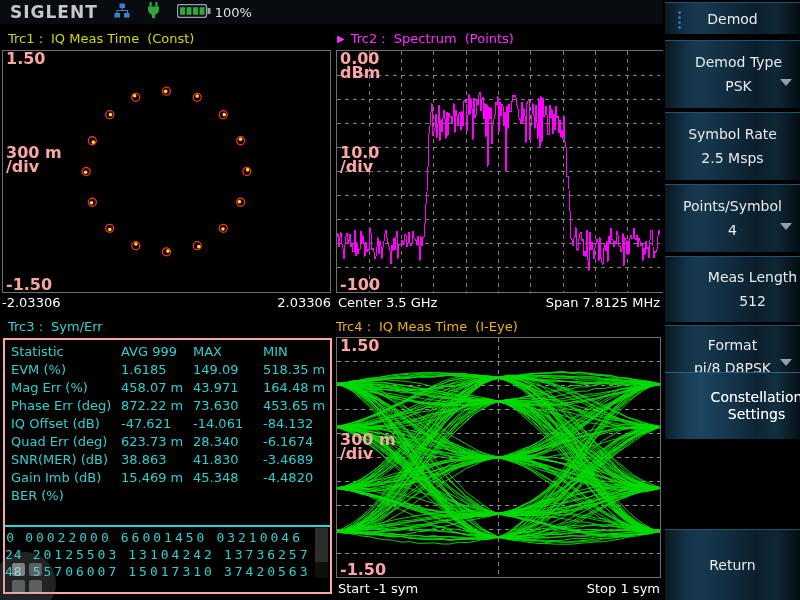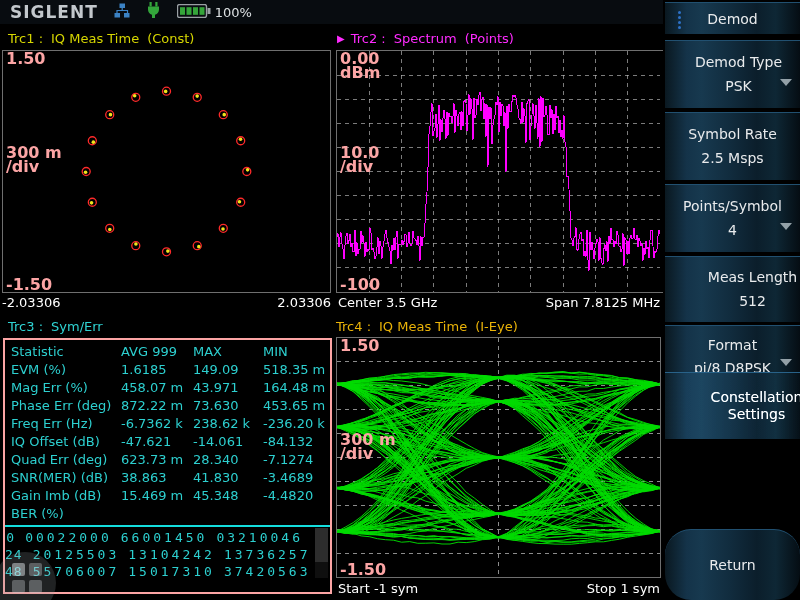--- a/index.html
+++ b/index.html
@@ -206,36 +206,30 @@
           <span>43.971</span>
           <span>164.48 m</span>
         </div>
         <div class="srow">
           <span>Phase Err (deg)</span>
           <span>872.22 m</span>
           <span>73.630</span>
           <span>453.65 m</span>
         </div>
         <div class="srow">
-          <span>Freq Err (Hz)</span>
-          <span>-6.7362 k</span>
-          <span>238.62 k</span>
-          <span>-236.20 k</span>
-        </div>
-        <div class="srow">
           <span>IQ Offset (dB)</span>
           <span>-47.621</span>
           <span>-14.061</span>
           <span>-84.132</span>
         </div>
         <div class="srow">
           <span>Quad Err (deg)</span>
           <span>623.73 m</span>
           <span>28.340</span>
-          <span>-7.1274</span>
+          <span>-6.1674</span>
         </div>
         <div class="srow">
           <span>SNR(MER) (dB)</span>
           <span>38.863</span>
           <span>41.830</span>
           <span>-3.4689</span>
         </div>
         <div class="srow">
           <span>Gain Imb (dB)</span>
           <span>15.469 m</span>
@@ -504,18 +498,18 @@
       <span class="bv">512</span>
     </div>
     <div class="sbtn two" style="top:325px;height:63px;">
       <span class="bl">Format</span>
       <span class="bv">pi/8 D8PSK</span>
       <span class="arrow"></span>
     </div>
     <div class="sbtn hl" style="top:372px;height:67px;padding-left:48px;">
       <span class="bl">Constellation Settings</span>
     </div>
-    <div class="sbtn" style="top:529px;height:71px;border-radius:26px;">
+    <div class="sbtn" style="top:529px;height:71px;">
       <span class="bl">Return</span>
     </div>
   </div>
 
 </div>
 
 </body></html>

